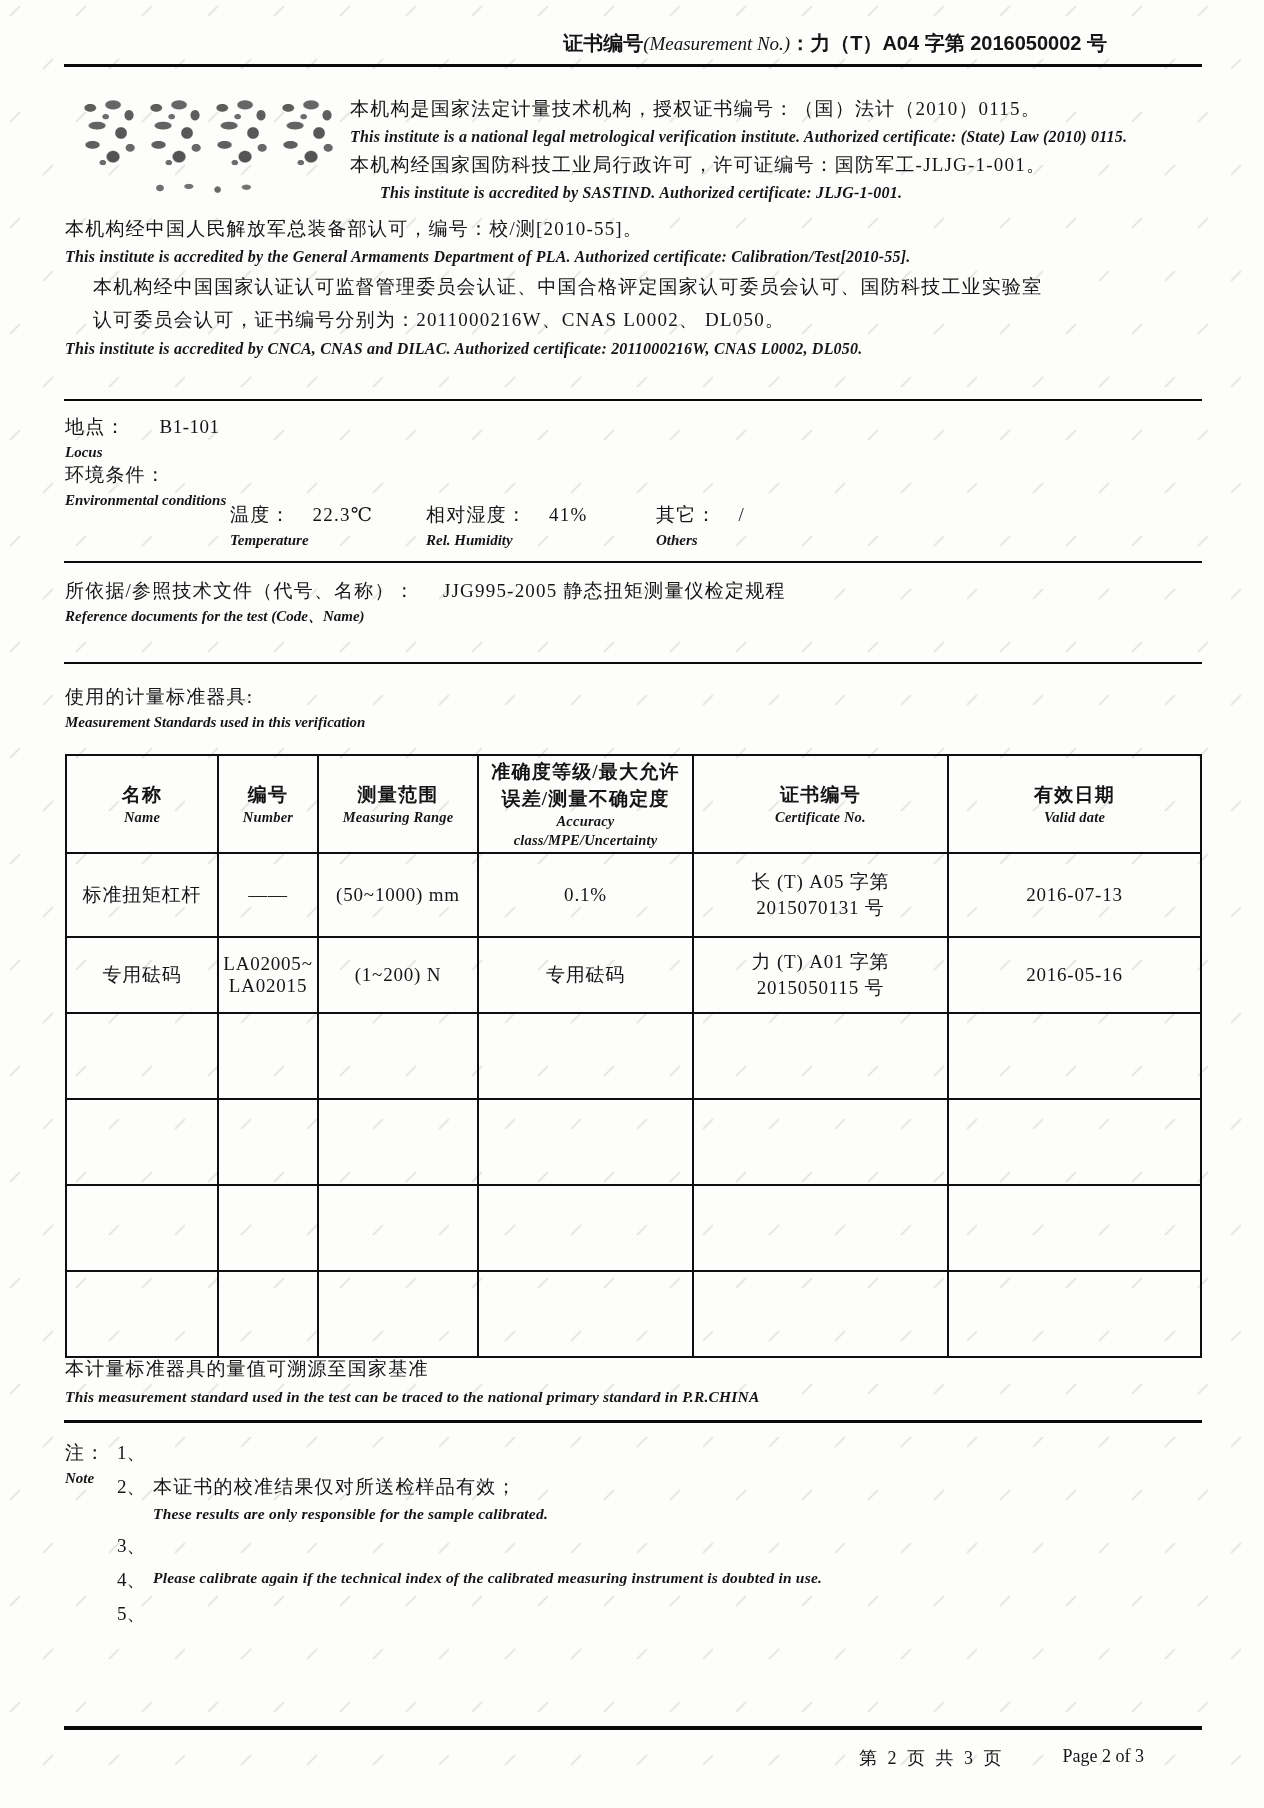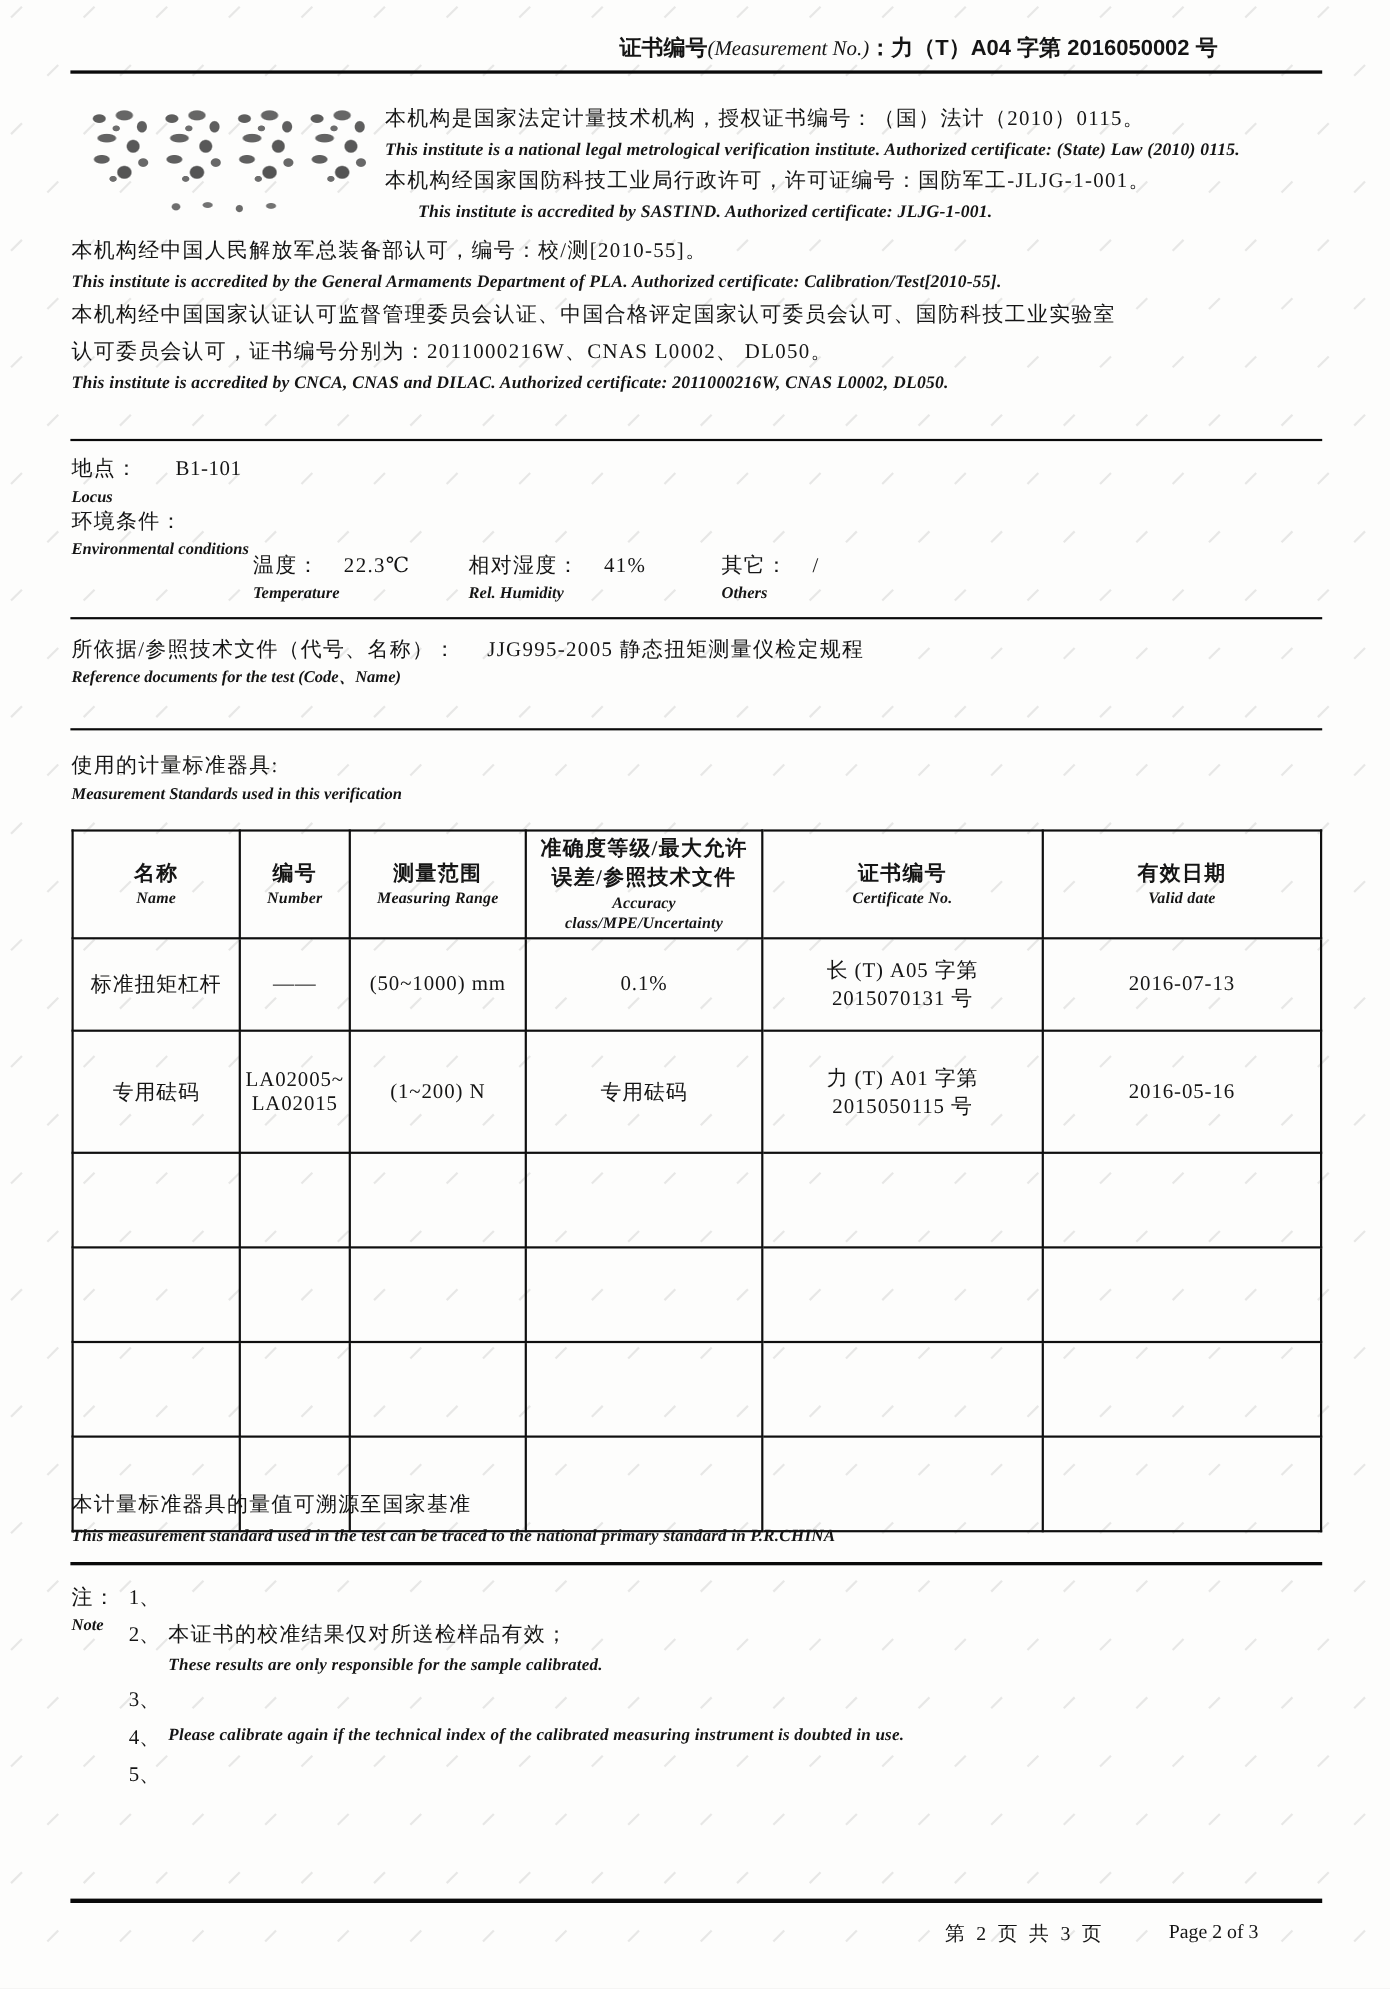--- a/index.html
+++ b/index.html
@@ -54,21 +54,21 @@
       radial-gradient(ellipse 7px 4px at 82% 45%, #606060 0 55%, transparent 75%);
   }
 
   .zh{font-size:19px;letter-spacing:1.2px;line-height:30px;}
   .en{font-style:italic;font-weight:bold;font-size:16px;line-height:26px;letter-spacing:.2px;}
 
   .blk-a{position:absolute;left:350px;top:94px;width:862px;}
   .blk-b{position:absolute;left:65px;top:214px;width:1140px;}
   .blk-a .en{text-align:justify;}
   .blk-a .en-indent{margin-left:30px;}
-  .p-cnas{width:950px;line-height:33px;}
+  .p-cnas{width:950px;line-height:33px;margin-left:28px;}
 
   .locus{position:absolute;left:65px;top:412px;}
   .inline-val{margin-left:34px;letter-spacing:.5px;}
   .sub-en{font-style:italic;font-weight:bold;font-size:15px;line-height:20px;}
 
   .env-label{position:absolute;left:65px;top:460px;}
   .env-vals{position:absolute;left:230px;top:500px;display:flex;}
   .env-item{line-height:26px;}
   .env-item .val{margin-left:22px;}
   .env-t{width:196px;}
@@ -84,21 +84,21 @@
   table.std th,table.std td{
     border:2px solid #0f0f0f;
     text-align:center;vertical-align:middle;
     padding:2px 4px;overflow:hidden;
   }
   table.std th .zh{font-size:19px;line-height:27px;display:block;white-space:pre-line;}
   table.std th .en{font-size:14.5px;line-height:19px;display:block;font-weight:bold;font-style:italic;}
   table.std td{font-size:19px;letter-spacing:.8px;white-space:pre-line;}
   tr.h-row{height:80px;}
   tr.d-row1{height:84px;}
-  tr.d-row2{height:111px;border-radius:12px;}
+  tr.d-row2{height:76px;border-radius:12px;}
   tr.e-row{height:86px;}
   td.num-cell{font-size:16.5px;letter-spacing:0;}
 
   .trace{position:absolute;left:65px;top:1354px;}
   .trace .en{font-size:15.5px;}
 
   .notes{position:absolute;left:65px;top:1438px;width:1110px;display:flex;}
   .notes-label{width:52px;flex:none;}
   .note-item{margin-bottom:5px;display:flex;}
   .note-num{width:36px;flex:none;font-size:19px;line-height:29px;}
@@ -856,21 +856,21 @@
             <th>
                 <span class="zh">编号</span>
                 <span class="en">Number</span>
               </th>
             <th>
                 <span class="zh">测量范围</span>
                 <span class="en">Measuring Range</span>
               </th>
             <th>
                 <span class="zh">准确度等级/最大允许
-误差/参照技术文件</span>
+误差/测量不确定度</span>
                 <span class="en">Accuracy class/MPE/Uncertainty</span>
               </th>
             <th>
                 <span class="zh">证书编号</span>
                 <span class="en">Certificate No.</span>
               </th>
             <th>
                 <span class="zh">有效日期</span>
                 <span class="en">Valid date</span>
               </th>

